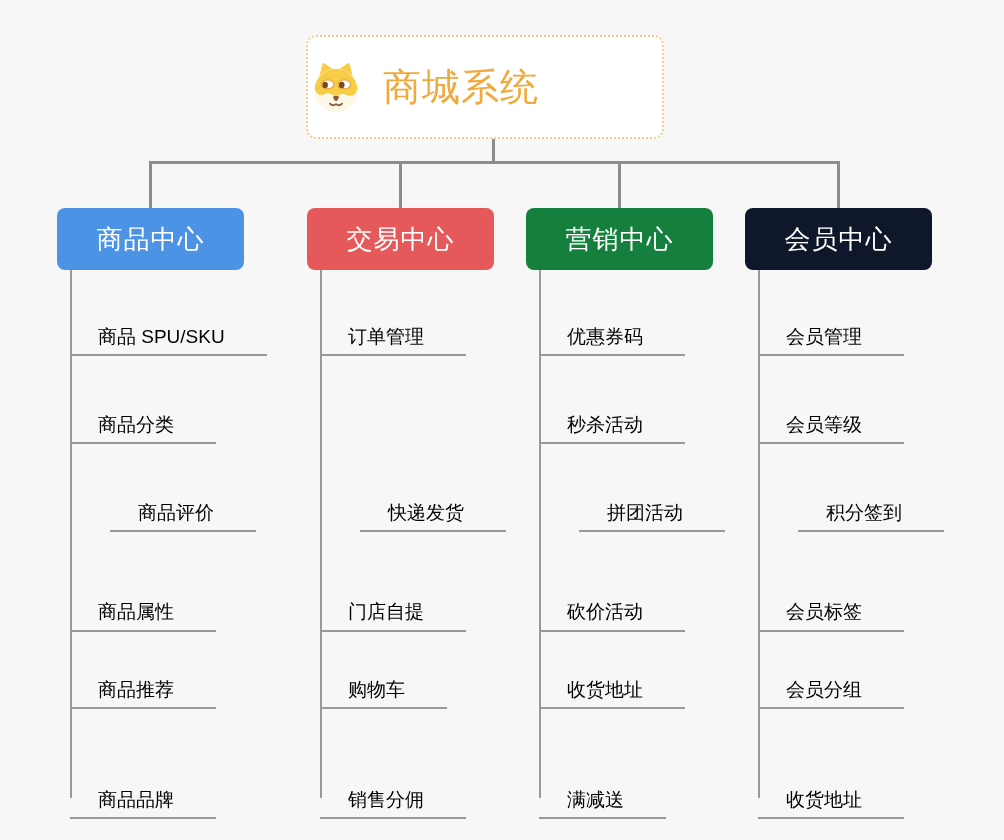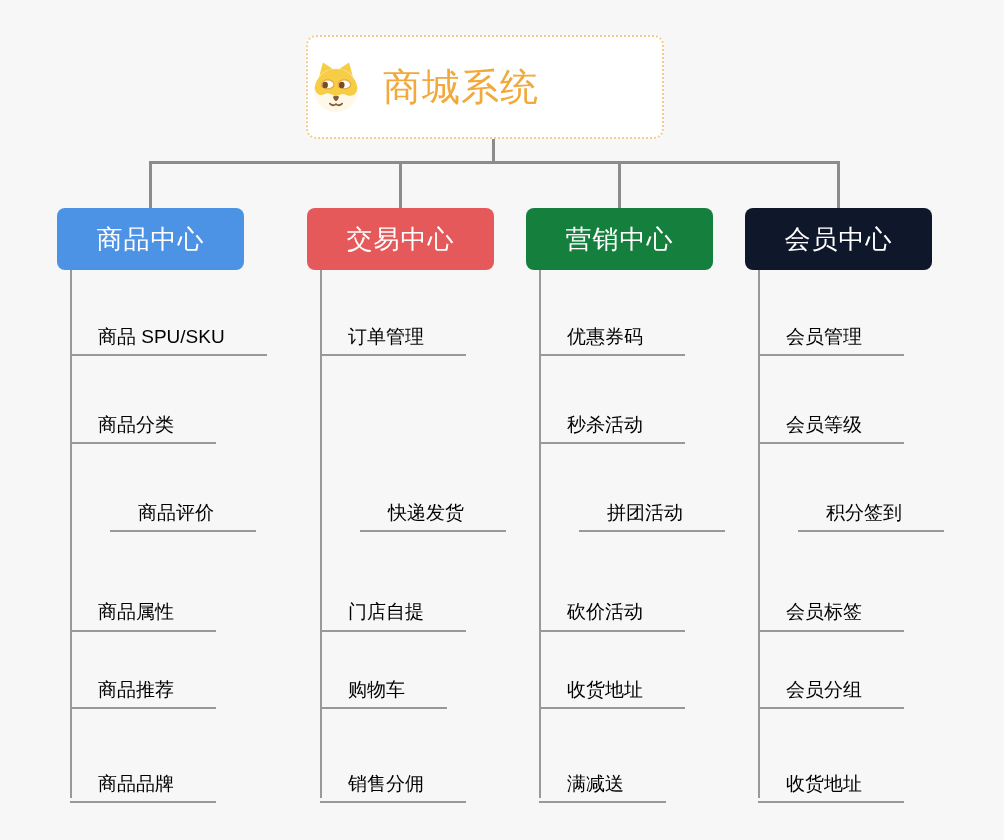--- a/index.html
+++ b/index.html
@@ -73,21 +73,21 @@
     left: 13px;
     padding: 0 42px 5px 28px;
     border-bottom: 2px solid #999999;
     font-size: 19px;
     line-height: 24px;
     color: #000000;
     white-space: nowrap;
     cursor: pointer;
   }
   .r0 { top: 325px; } .r1 { top: 413px; } .r2 { top: 501px; margin-left: 40px; }
-  .r3 { top: 601px; font-family: Liberation Mono, monospace; } .r4 { top: 678px; } .r5 { top: 772px; }
+  .r3 { top: 601px; font-family: Liberation Mono, monospace; } .r4 { top: 678px; } .r5 { top: 788px; }
 </style>
 </head>
 <body>
 
 <div class="canvas" style="background: rgb(247, 247, 247);">
 
   <div>
     <div class="line root-v" style="background: rgb(140, 140, 140);"></div>
     <div class="line h-line" style="background: rgb(140, 140, 140);"></div>
     <div class="line stub s0" style="background: rgb(140, 140, 140);"></div>

